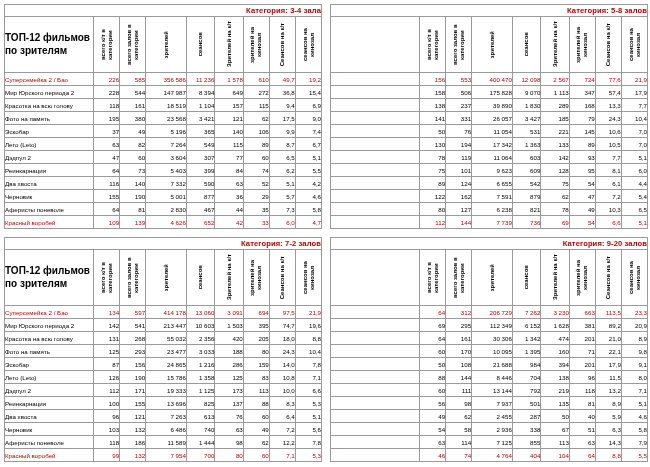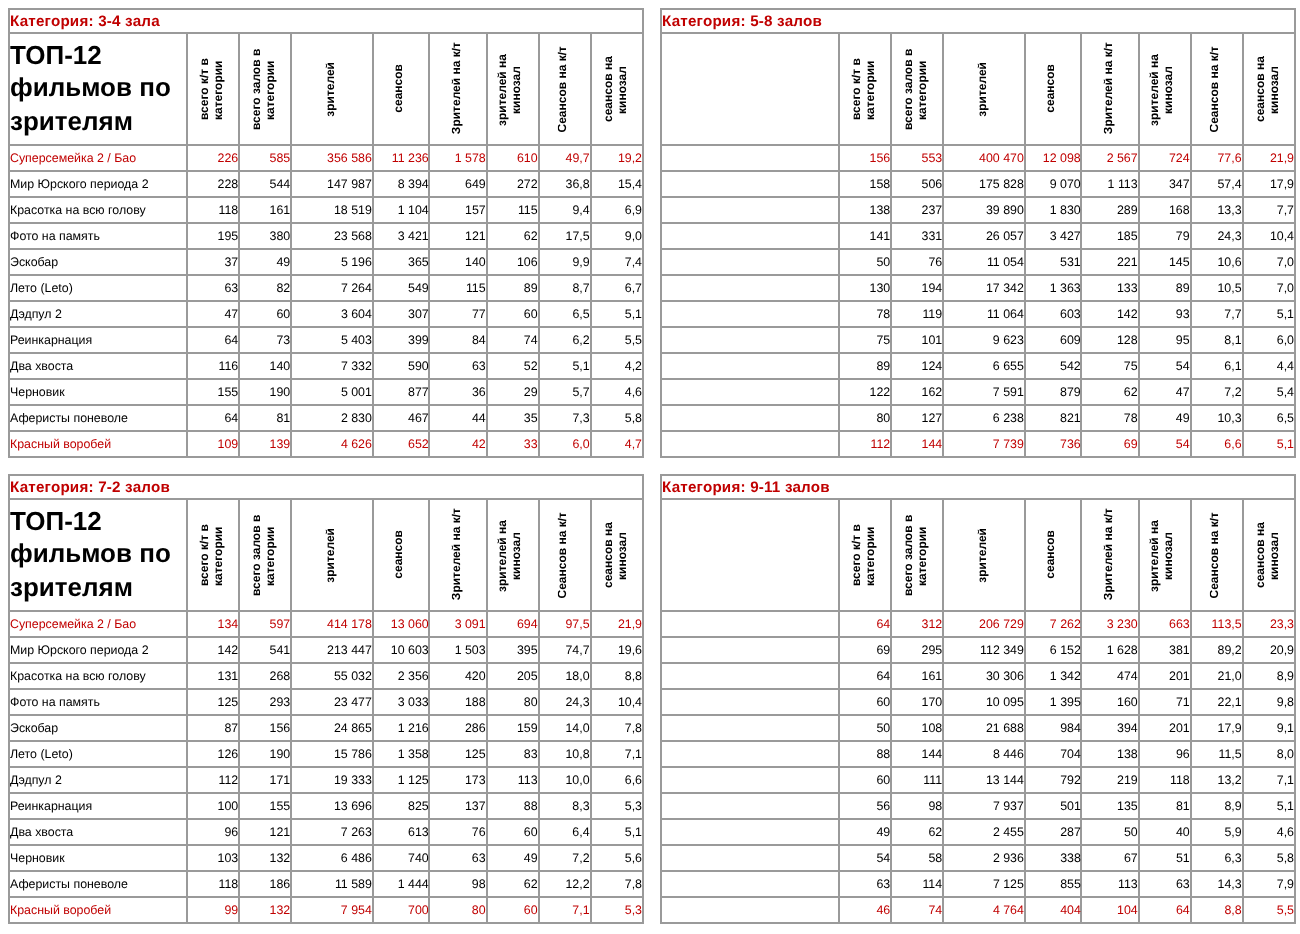--- a/index.html
+++ b/index.html
@@ -29,30 +29,30 @@
     color: #000;
   }
   table.tbl td, table.tbl th {
     border: 1px solid #9a9a9a;
     padding: 0;
     vertical-align: middle;
   }
   .cat-header {
     background: #ffffff;
     border: 1px solid #9a9a9a;
-    text-align: left;
+    text-align: right;
     font-weight: bold;
     color: #c00000;
     font-size: 7.6px;
     height: 12px;
     letter-spacing: 0.1px;
   }
   .corner {
     font-weight: bold;
-    font-size: 13px;
+    font-size: 10px;
     text-align: left;
     padding: 2px 3px;
     vertical-align: middle;
     line-height: 1.25;
     background: #fff;
   }
   .vhead {
     background: #fff;
     font-weight: bold;
     font-size: 6.0px;
@@ -653,21 +653,21 @@
             <col class="colw-n">
             <col class="colw-wide">
             <col class="colw-n2">
             <col class="colw-n2">
             <col class="colw-n">
             <col class="colw-n">
             <col class="colw-n">
         </colgroup>
         <tbody>
             <tr>
-          <td colspan="9" class="cat-header">Категория: 9-11 залов</td>
+          <td colspan="9" class="cat-header">Категория: 9-20 залов</td>
         </tr>
         <tr>
           <td class="corner"></td>
           <td class="vhead two">
                 <span>всего к/т в категории</span>
               </td>
           <td class="vhead two">
                 <span>всего залов в категории</span>
               </td>
           <td class="vhead">

